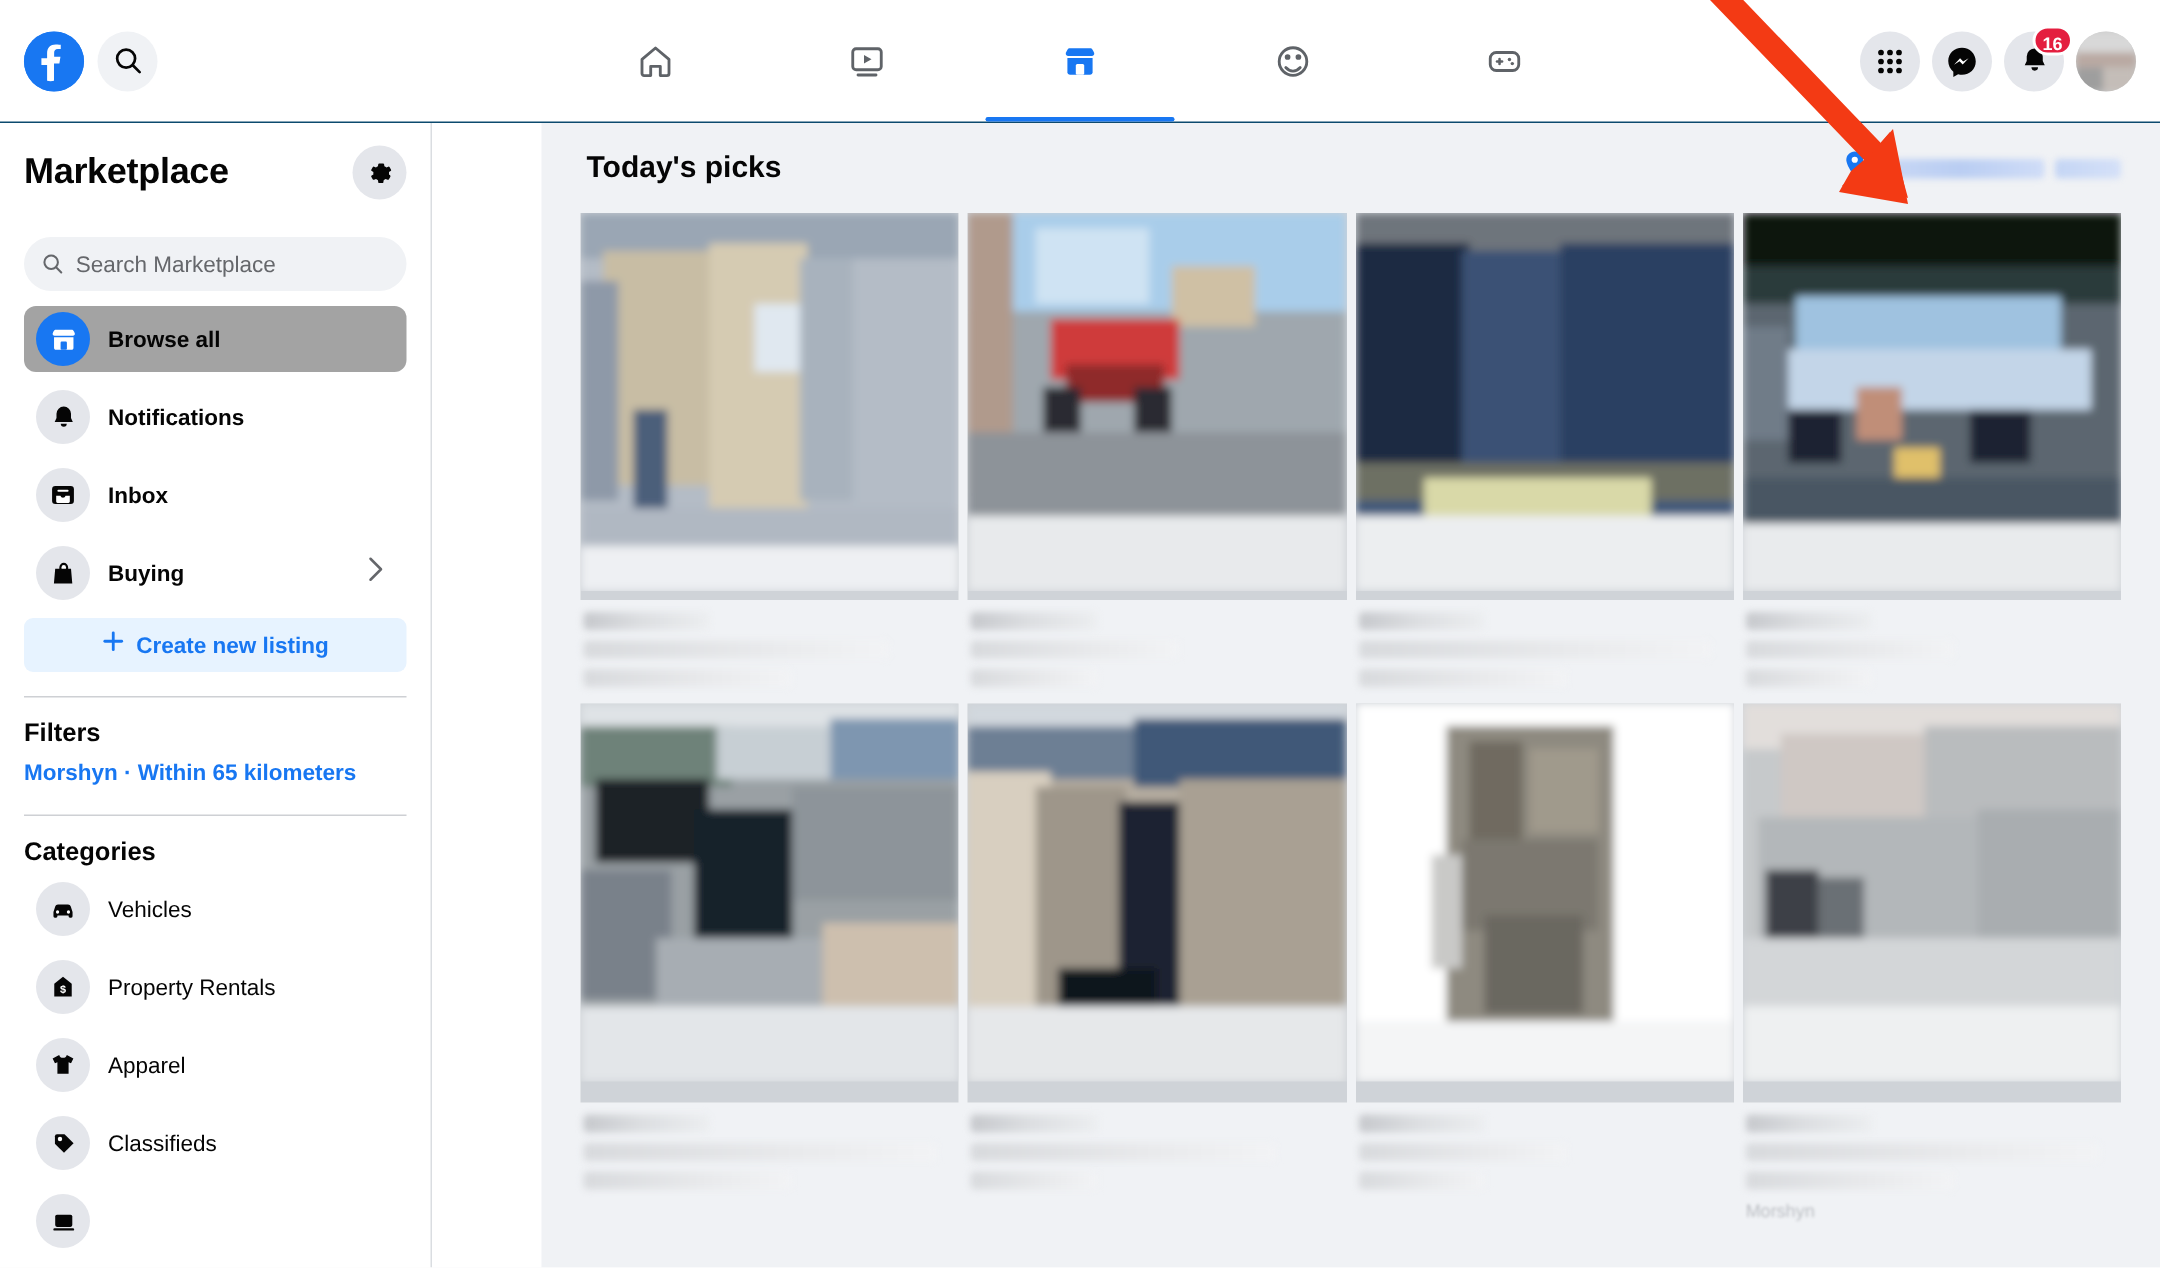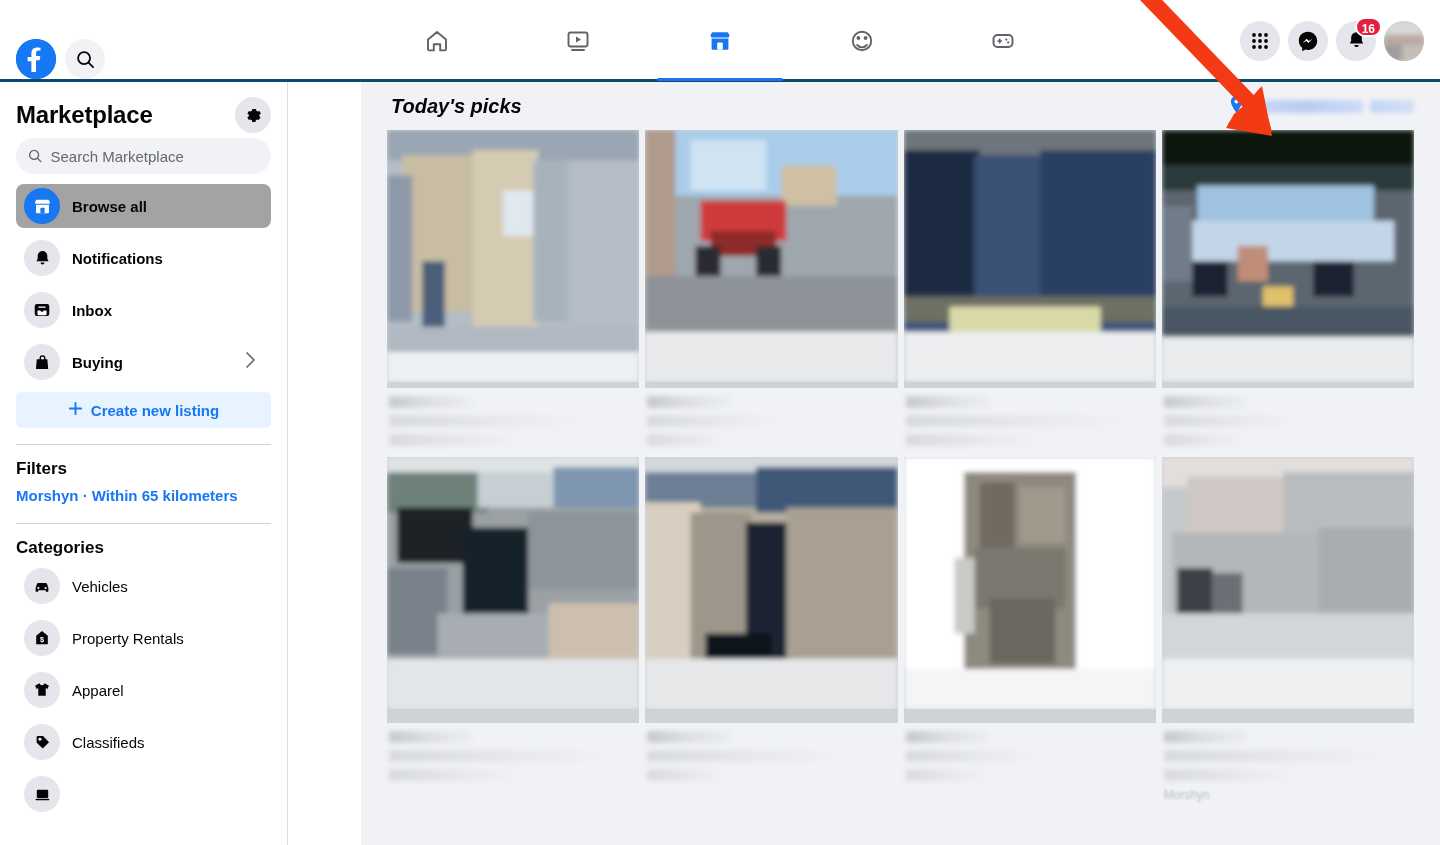--- a/index.html
+++ b/index.html
@@ -9,22 +9,22 @@
     background: #ffffff;
     overflow: hidden;
   }
   .app { position: relative; width: 1440px; height: 845px; }
 
   
   .topbar {
     position: absolute; top: 0; left: 0;
     width: 1440px; height: 82px;
     background: #ffffff;
-    border-bottom: 3px solid #0c4a6e;
-    display: flex; align-items: flex-end;
+    border-bottom: 1px solid #0c4a6e;
+    display: flex; align-items: center;
     z-index: 20;
   }
   .topbar-left { display: flex; align-items: center; gap: 9px; padding-left: 16px; width: 360px; }
   .fb-logo { width: 40px; height: 40px; border-radius: 50%; background: #1877F2; position: relative; flex: 0 0 auto; }
   .fb-logo svg { position: absolute; left: 0; top: 0; }
   .search-circle {
     width: 40px; height: 40px; border-radius: 50%;
     background: #F0F2F5; display: flex; align-items: center; justify-content: center;
     cursor: pointer; flex: 0 0 auto;
   }
@@ -81,21 +81,21 @@
   }
   .sb-title { font-size: 24px; font-weight: 700; color: #050505; letter-spacing: -0.2px; }
   .gear-btn {
     width: 36px; height: 36px; border-radius: 50%;
     background: #E4E6EB; display: flex; align-items: center; justify-content: center;
     cursor: pointer;
   }
   .sb-search {
     height: 36px; background: #F0F2F5; border-radius: 20px;
     display: flex; align-items: center; gap: 8px; padding: 0 12px;
-    margin-top: 0; cursor: text;
+    margin-top: 20px; cursor: text;
   }
   .sb-search input {
     border: none; outline: none; background: transparent;
     font-size: 15px; color: #050505; width: 100%;
     font-family: "Liberation Sans", sans-serif;
   }
   .sb-search input::placeholder { color: #65676B; }
 
   .nav-list { margin-top: 10px; }
   .nav-item {
@@ -141,23 +141,22 @@
   .cat-item .ci-label { font-size: 15px; font-weight: 400; color: #050505; }
 
   
   .main {
     position: absolute; top: 82px; left: 361px;
     width: 1079px; height: 763px;
     background: #F0F2F5;
     overflow: hidden;
   }
   .main-head {
-    height: 48px; display: flex; align-items: center; justify-content: space-between;
+    height: 60px; display: flex; align-items: center; justify-content: space-between;
     padding: 0 26px 0 30px;
-    font-style: italic;
   }
   .main-title { font-size: 20px; font-weight: 700; color: #050505; }
   .loc-wrap { display: flex; align-items: center; gap: 7px; cursor: pointer; }
   .loc-blur {
     display: flex; gap: 7px; align-items: center;
   }
   .blurbar { height: 13px; border-radius: 3px; filter: blur(2.2px); }
   .blurbar.b1 { width: 112px; background: linear-gradient(90deg,#c9d8f5,#b9cdf2,#cfdcf7); }
   .blurbar.b2 { width: 44px;  background: linear-gradient(90deg,#c4d5f4,#d4e0f8); }
 

